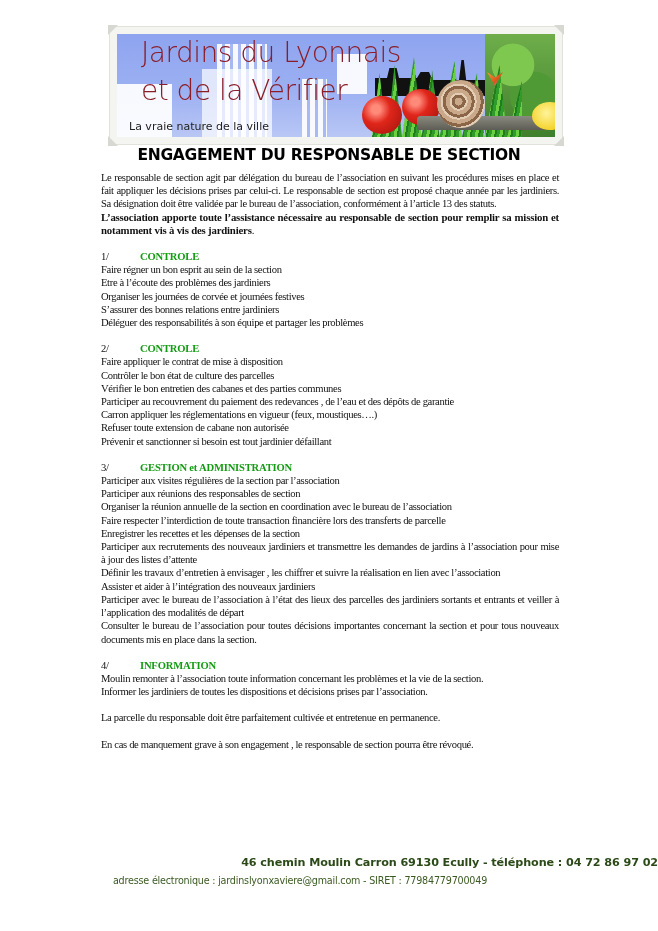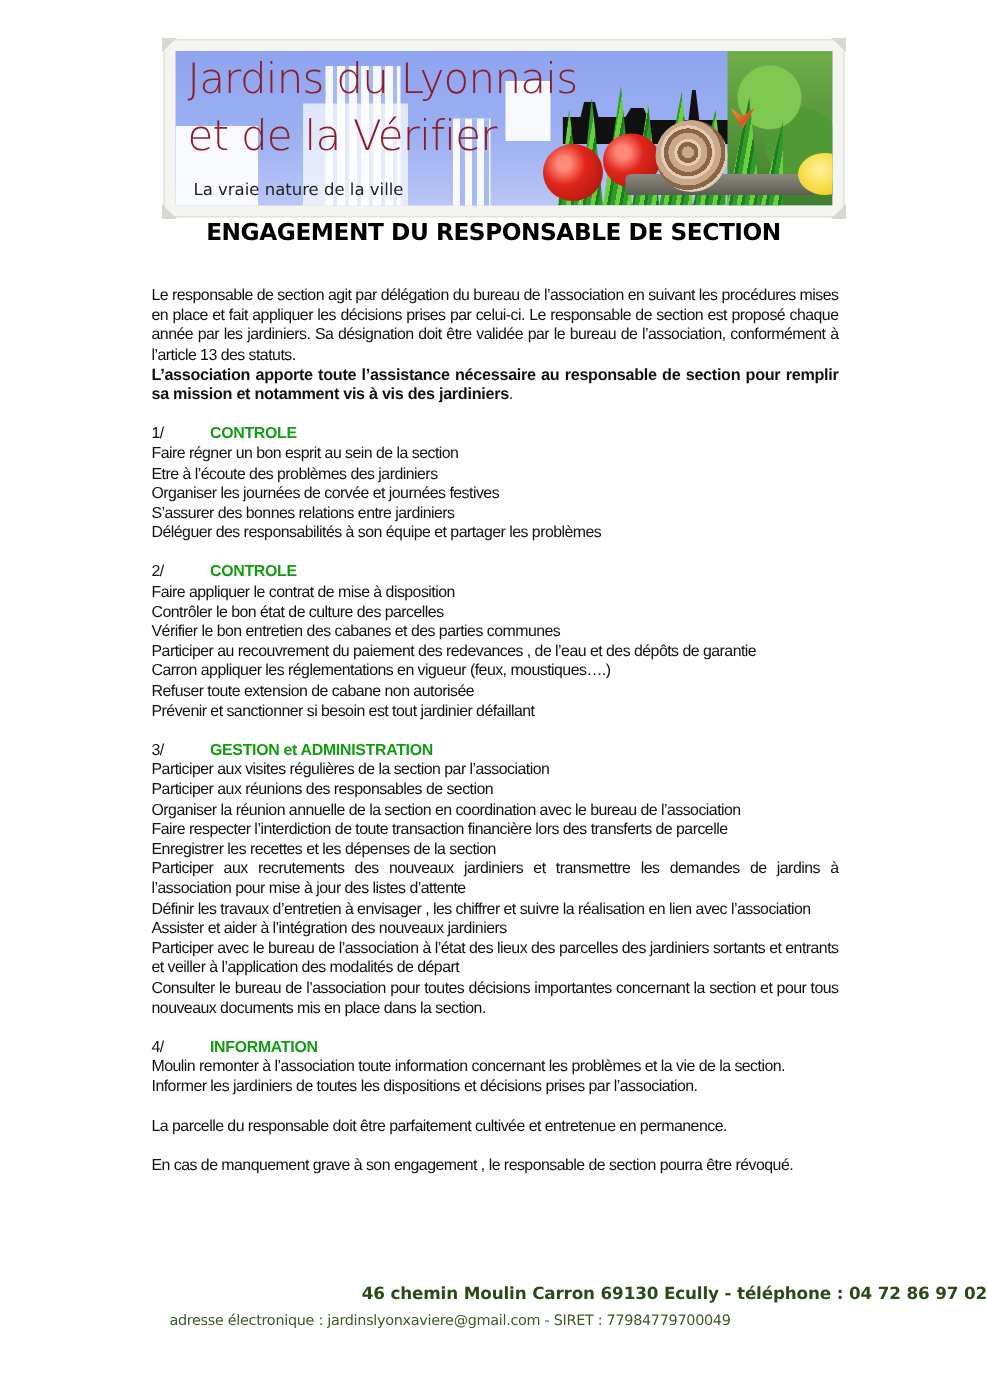--- a/index.html
+++ b/index.html
@@ -32,33 +32,33 @@
   .tomato { position: absolute; border-radius: 50%;
             background: radial-gradient(circle at 35% 35%, #ff8a7a 0 12%, #e0261b 40%, #9f120c 100%); }
   .snail-shell { position: absolute; border-radius: 50%;
             background: repeating-radial-gradient(circle at 45% 45%, #c9a98a 0 4px, #8a6547 4px 7px, #e3cdb4 7px 9px); }
   .snail-body { position: absolute; background: linear-gradient(180deg, #8b8a80, #5e5d55);
                 border-radius: 12px 40px 6px 6px; }
   .butterfly { position: absolute; width: 16px; height: 14px;
                background: linear-gradient(135deg, #ff9a3a, #d9541a 60%, #9cc6ff);
                clip-path: polygon(50% 100%, 0 0, 50% 40%, 100% 0); }
   .lemon { position: absolute; border-radius: 50%; background: radial-gradient(circle at 40% 40%, #fff39a, #f2cf1d 70%); }
-  .banner-title { position: absolute; left: 8px; font-family: "DejaVu Sans", sans-serif; font-weight: 200;
+  .banner-title { position: absolute; left: 24px; font-family: "DejaVu Sans", sans-serif; font-weight: 200;
                   color: #8a1d28; letter-spacing: -0.5px; white-space: nowrap; }
   .bt1 { top: 2px; font-size: 28px; }
   .bt2 { top: 40px; font-size: 28px; }
   .banner-tagline { position: absolute; left: 12px; top: 86px; font-size: 11px; color: #222; white-space: nowrap; }
 
   
   .doc-title { position: absolute; left: 0; width: 658px; top: 146px; text-align: center;
                font-family: "DejaVu Sans", sans-serif; font-weight: bold; font-size: 15.5px; color: #000;
                letter-spacing: -0.3px; }
 
-  .doc-body { position: absolute; left: 101px; top: 191px; width: 458px;
-              font-family: Liberation Sans, sans-serif; font-size: 10.6px; line-height: 13.2px; color: #111;
+  .doc-body { position: absolute; left: 101px; top: 171px; width: 458px;
+              font-family: Liberation Serif, serif; font-size: 10.6px; line-height: 13.2px; color: #111;
               letter-spacing: -0.35px; }
   .p { text-align: justify; margin: 0; }
   .p-bold { font-weight: bold; font-size: 10.8px; letter-spacing: -0.2px; }
   .gap { height: 13px; }
   .sec-head { display: flex; }
   .sec-num { width: 39px; }
   .sec-title { color: #139c13; font-weight: bold; letter-spacing: -0.2px; }
   .item { margin: 0; text-align: justify; }
 
   .footer1 { position: absolute; left: 0; width: 658px; top: 856px; text-align: right;

